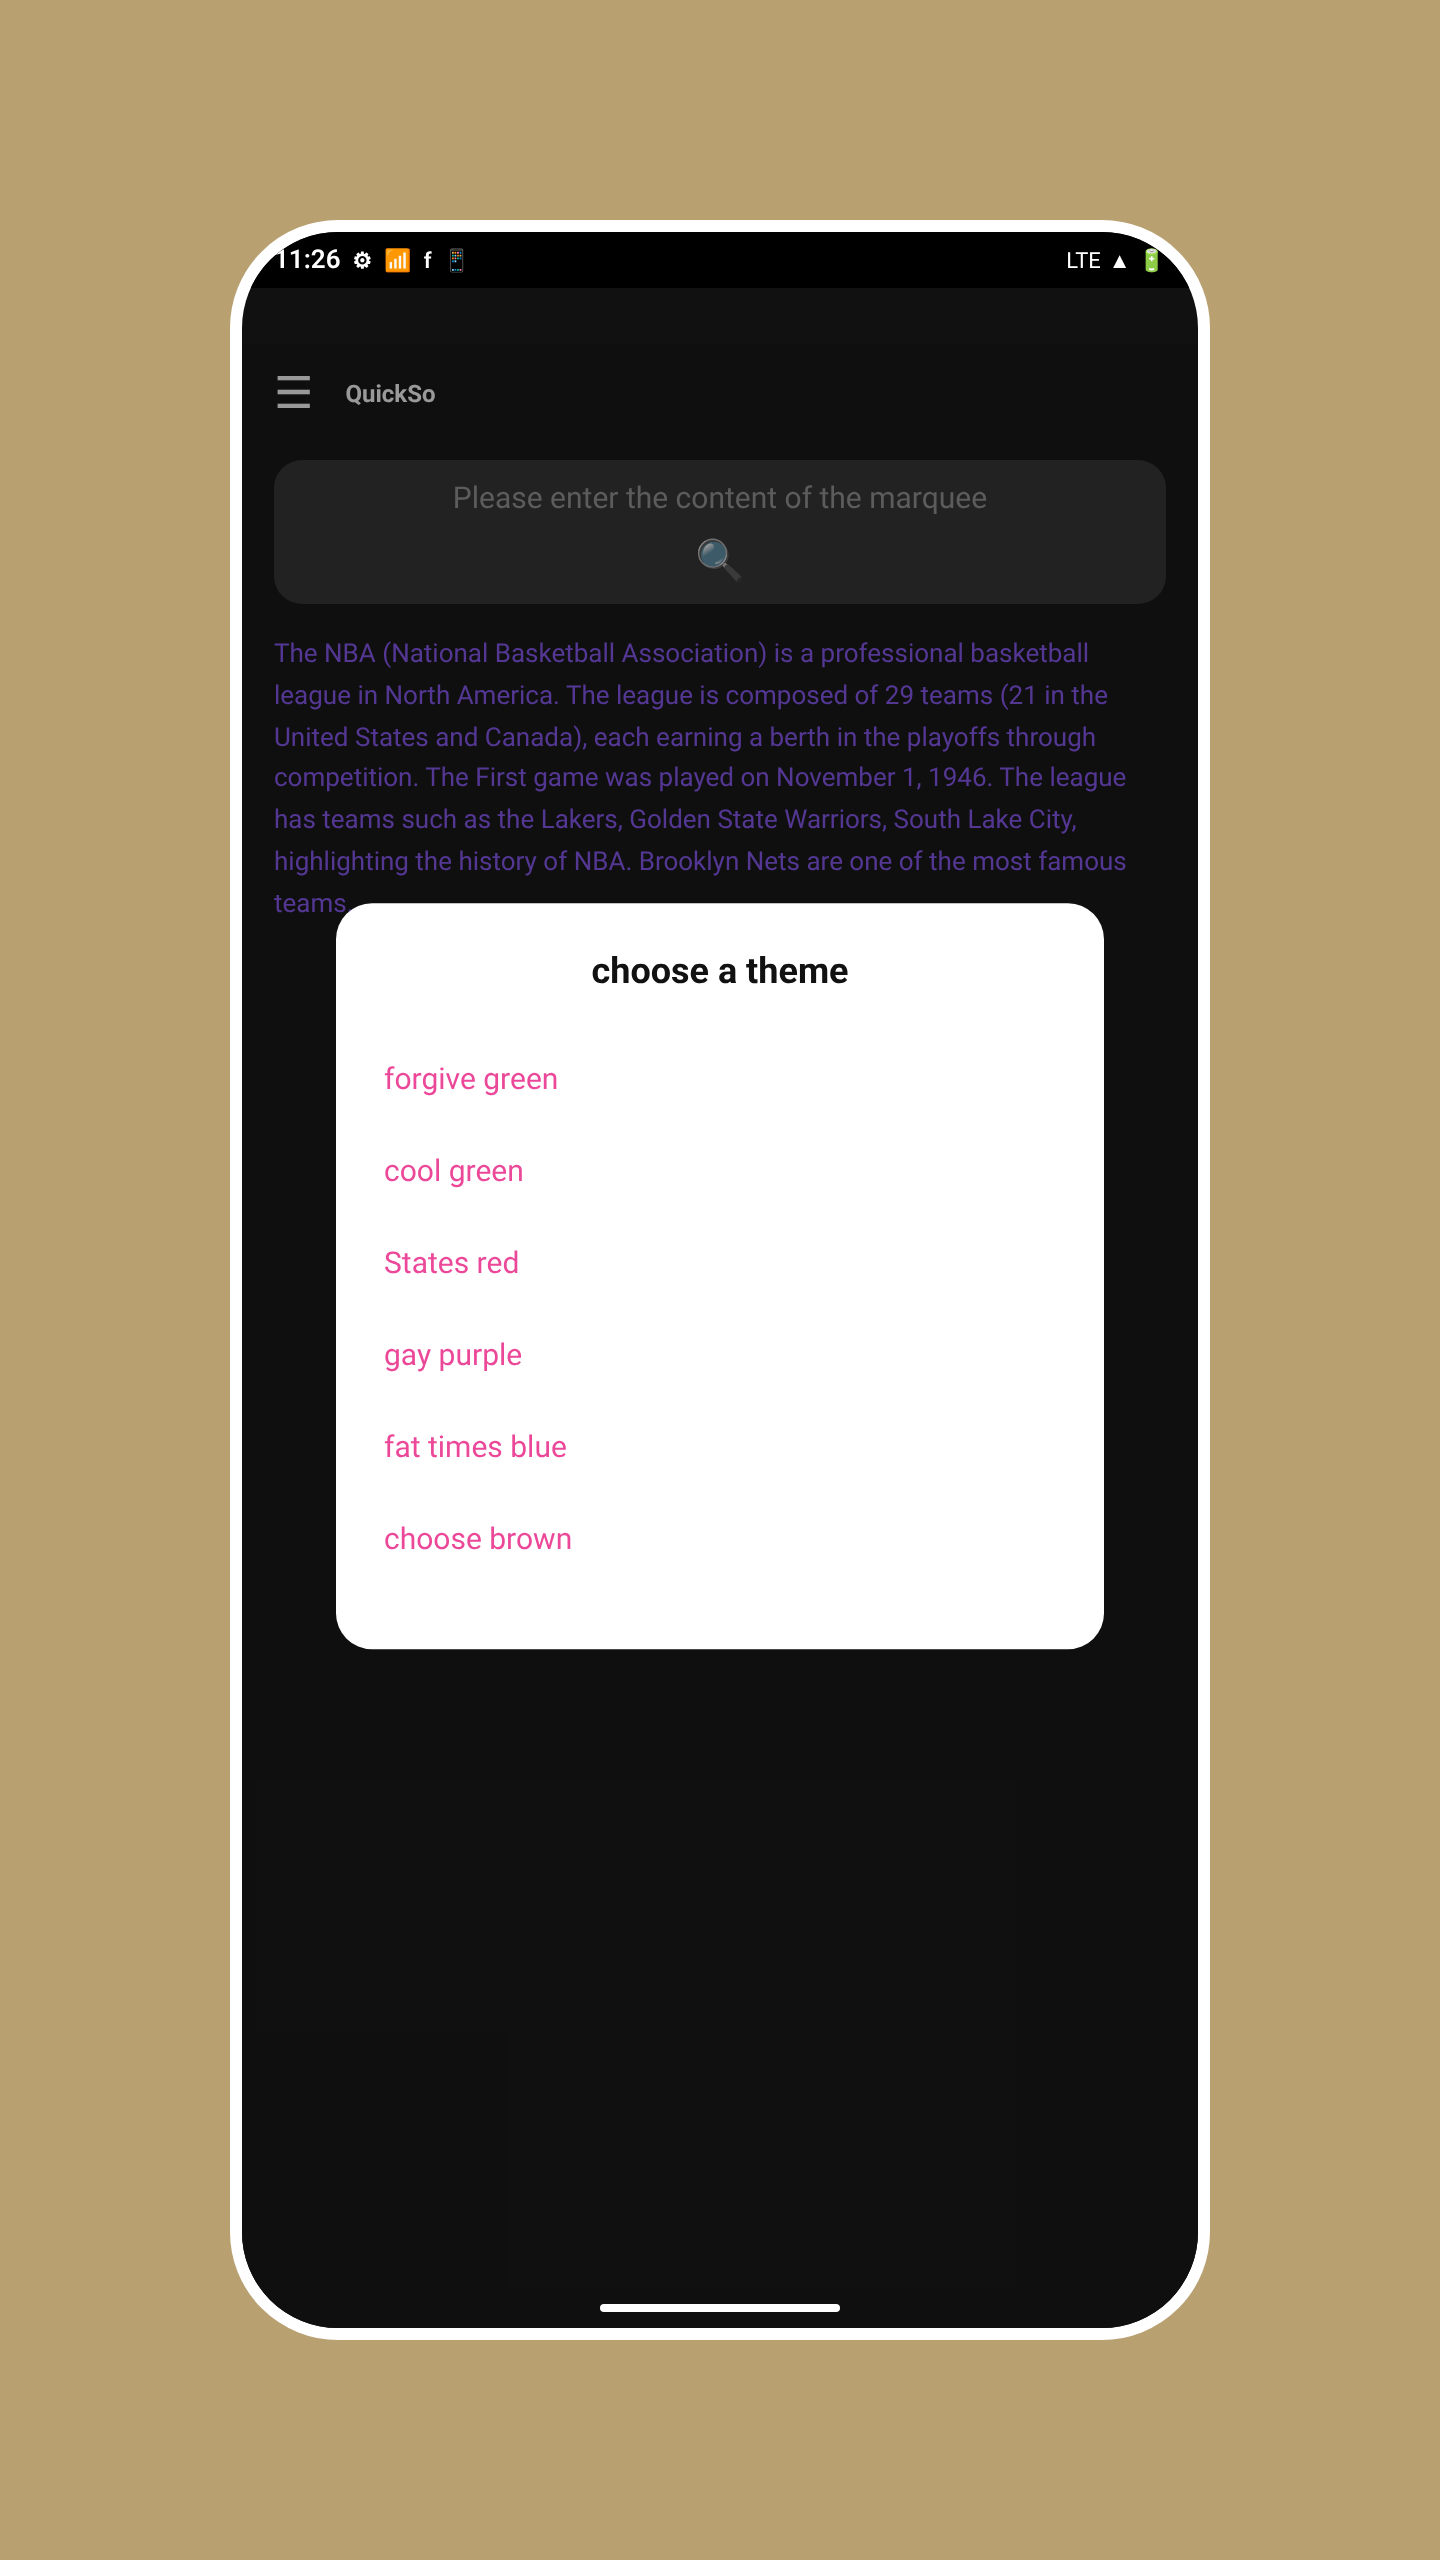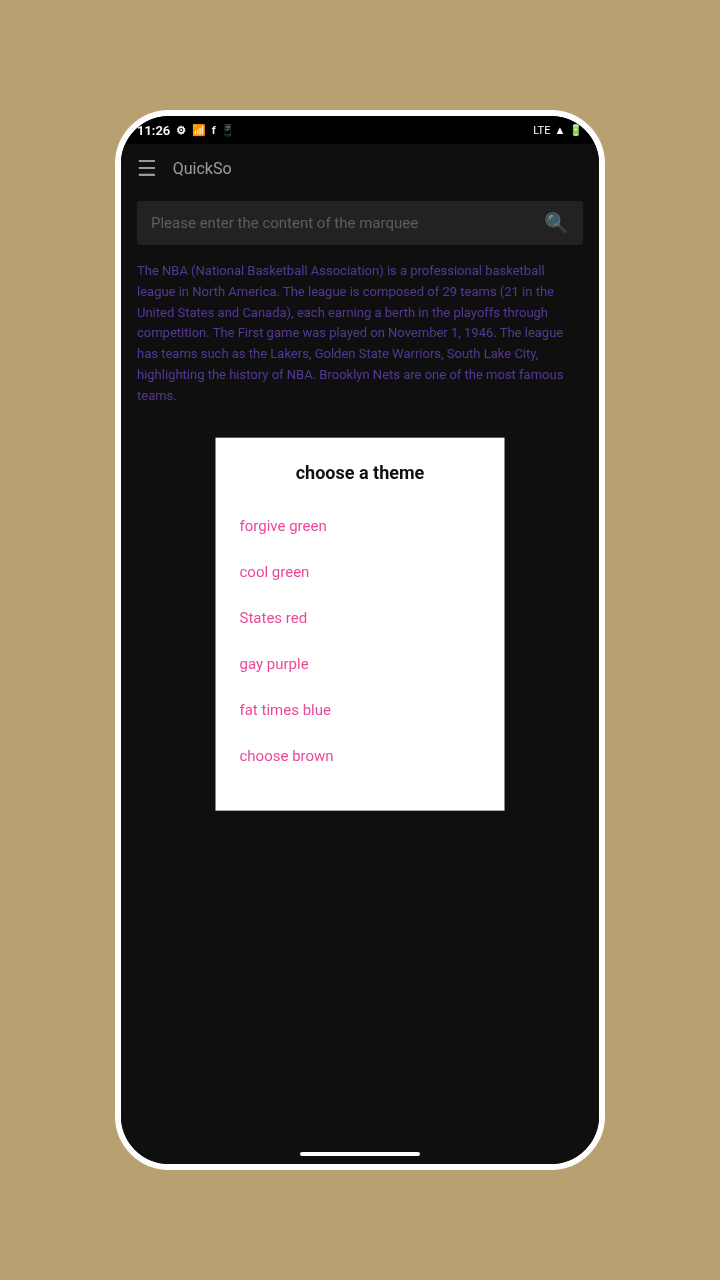--- a/index.html
+++ b/index.html
@@ -18,20 +18,21 @@
     .phone-outer {
       width: 490px;
       height: 1060px;
       background: #111;
       border-radius: 54px;
       border: 6px solid #fff;
       position: relative;
       overflow: hidden;
       display: flex;
       flex-direction: column;
+      gap: 28px;
     }
 
     
     .status-bar {
       background: #000;
       color: #fff;
       font-size: 12px;
       padding: 6px 16px;
       display: flex;
       justify-content: space-between;
@@ -76,37 +77,38 @@
     }
 
     .hamburger-icon {
       color: #fff;
       font-size: 22px;
       cursor: pointer;
     }
 
     .app-title {
       color: #fff;
-      font-size: 16px;
-      font-weight: 400;
+      font-size: 12px;
+      font-weight: 700;
     }
 
     
     .search-container {
       padding: 8px 16px;
       flex-shrink: 0;
     }
 
     .search-bar {
       background: #3a3a3a;
-      border-radius: 3px;
+      border-radius: 14px;
       display: flex;
       align-items: center;
       padding: 10px 14px;
       gap: 10px;
+      flex-direction: column;
     }
 
     .search-input-text {
       flex: 1;
       color: #999;
       font-size: 15px;
     }
 
     .search-icon {
       color: #999;
@@ -129,23 +131,23 @@
       background: rgba(0,0,0,0.4);
       z-index: 10;
     }
 
     
     .dialog {
       position: absolute;
       top: 50%;
       left: 50%;
       transform: translate(-50%, -58%);
-      width: 289px;
+      width: 384px;
       background: #fff;
-      border-radius: 0;
+      border-radius: 18px;
       z-index: 20;
       padding: 24px 24px 32px;
     }
 
     .dialog-title {
       font-size: 18px;
       font-weight: 700;
       color: #111;
       text-align: center;
       margin-bottom: 20px;

